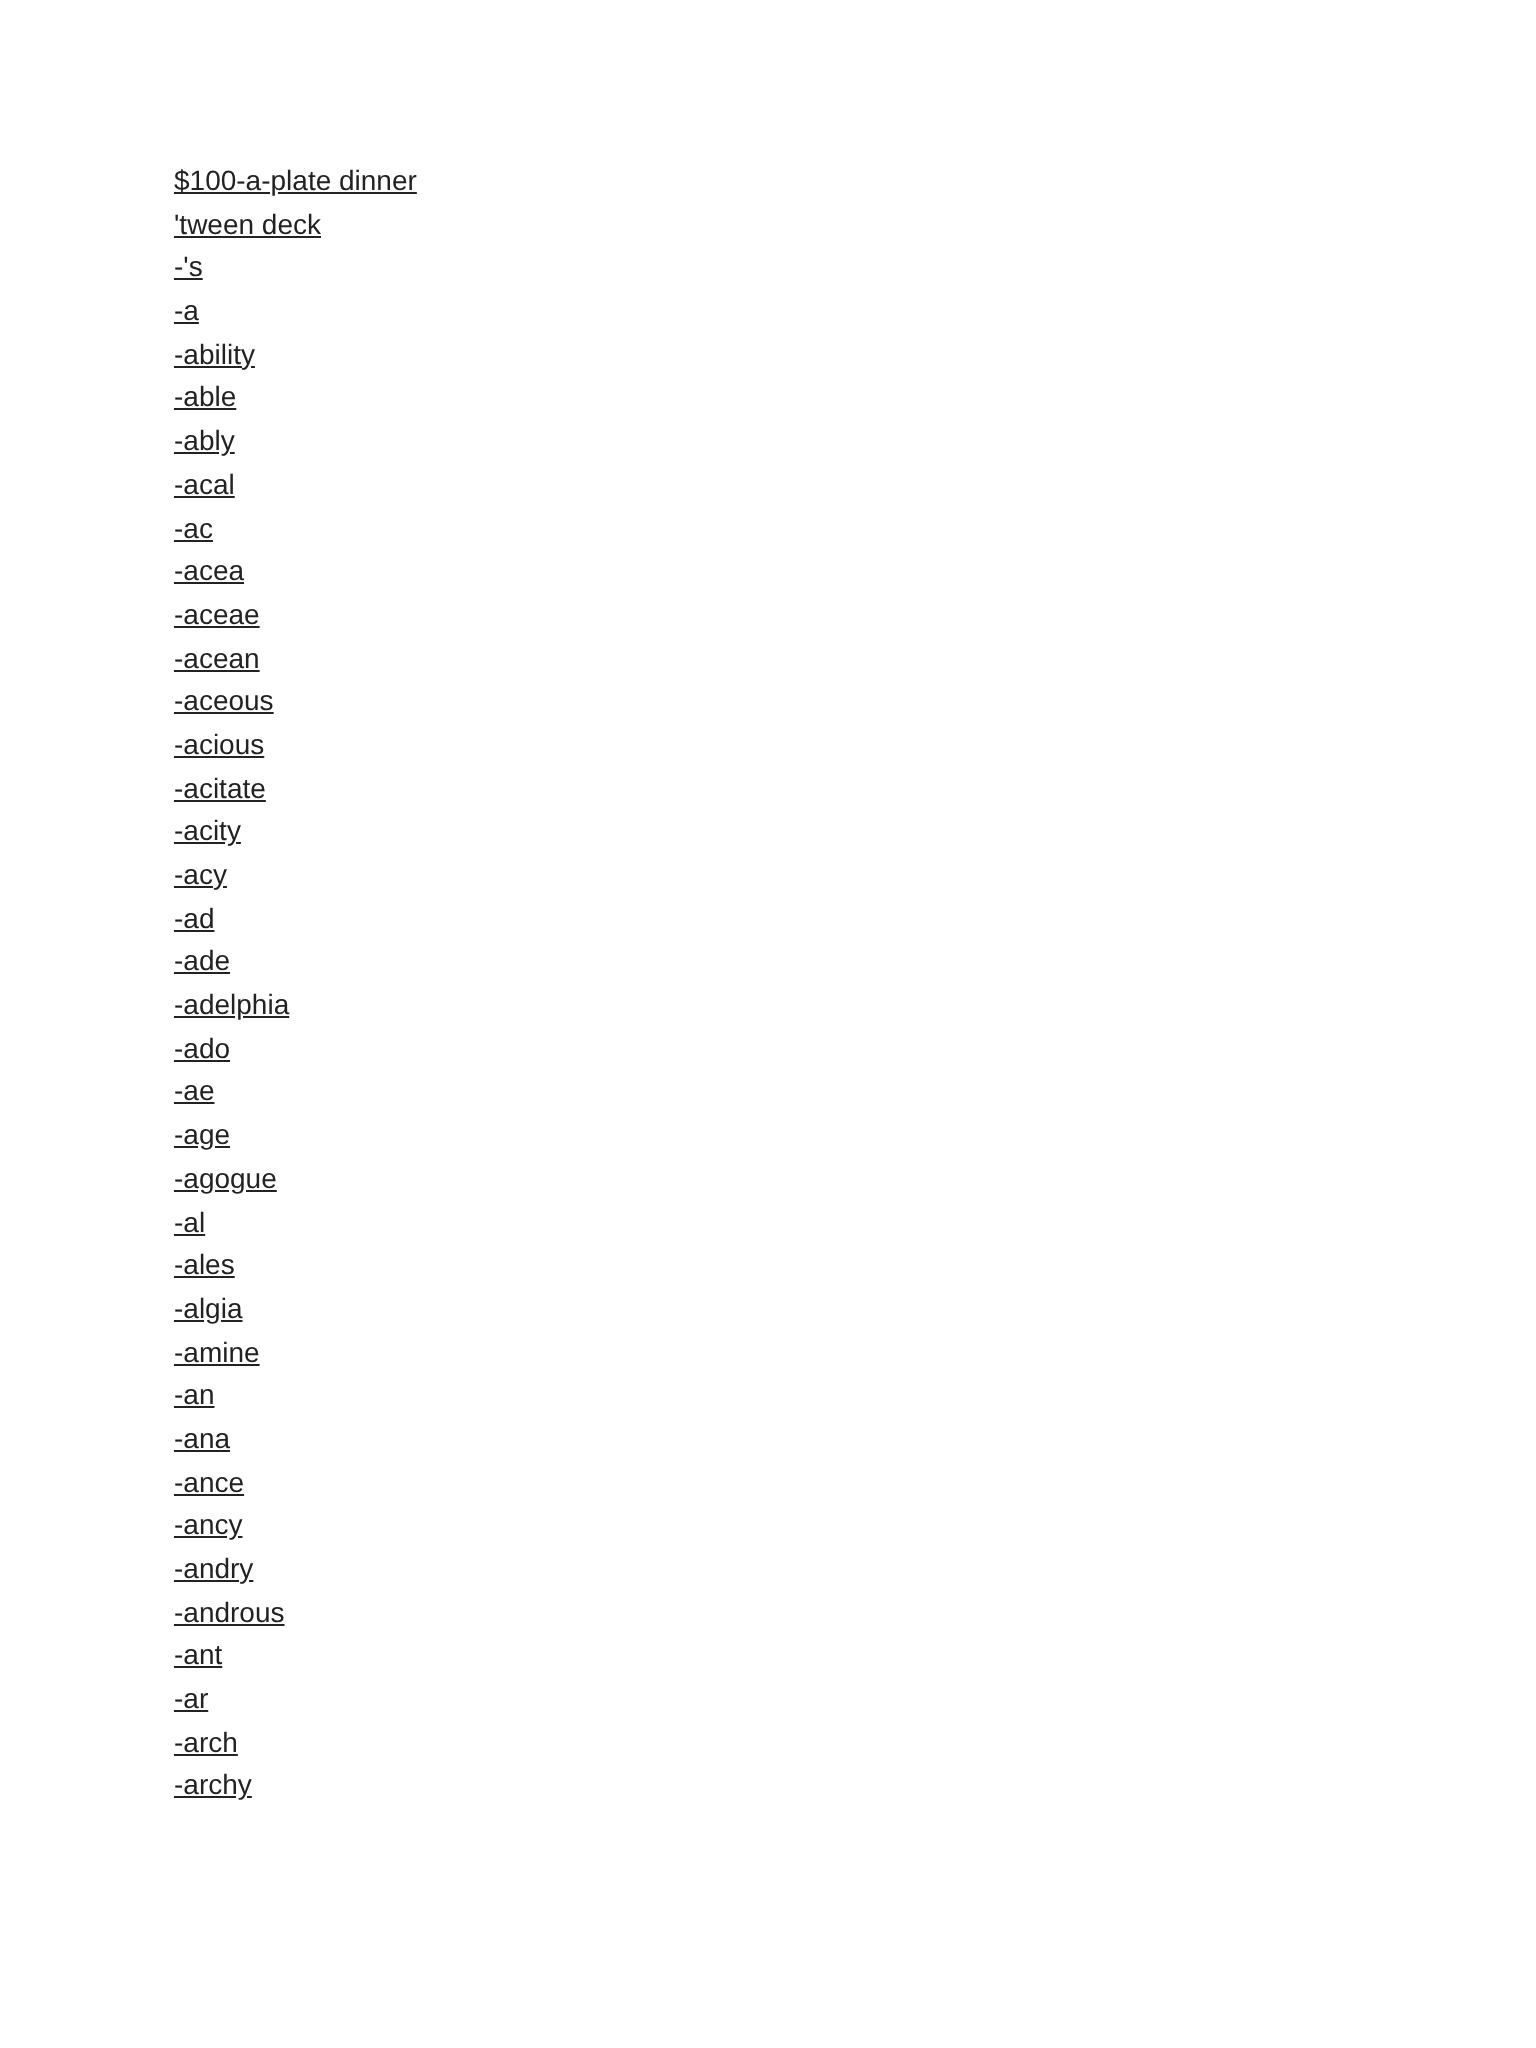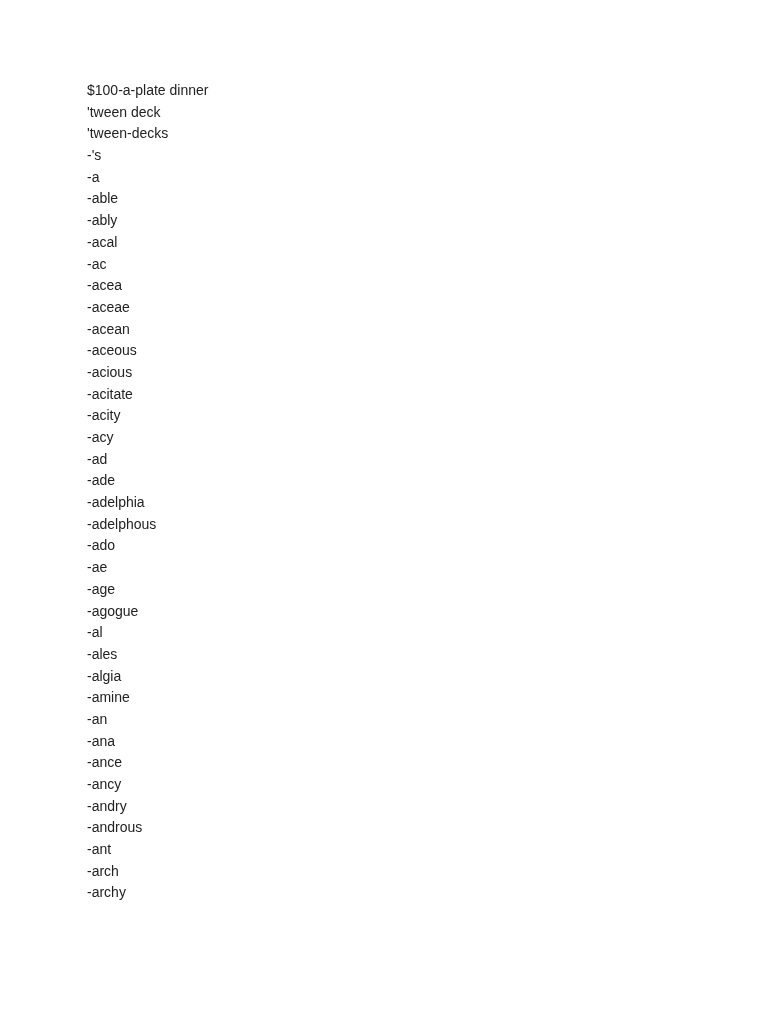--- a/index.html
+++ b/index.html
@@ -14,57 +14,58 @@
       color: #222222;
       width: 768px;
       min-height: 1024px;
     }
     .word-list {
       padding: 80px 0 80px 87px;
       line-height: 1.55;
     }
     .word-list .list-item {
       display: block;
+      text-decoration: underline;
     }
   </style>
 </head>
 <body>
 
 <div class="word-list">
 <span class="list-item">$100-a-plate dinner</span>
     <span class="list-item">'tween deck</span>
-    <span class="list-item">'tween-decks</span>
     <span class="list-item">-'s</span>
     <span class="list-item">-a</span>
+    <span class="list-item">-ability</span>
     <span class="list-item">-able</span>
     <span class="list-item">-ably</span>
     <span class="list-item">-acal</span>
     <span class="list-item">-ac</span>
     <span class="list-item">-acea</span>
     <span class="list-item">-aceae</span>
     <span class="list-item">-acean</span>
     <span class="list-item">-aceous</span>
     <span class="list-item">-acious</span>
     <span class="list-item">-acitate</span>
     <span class="list-item">-acity</span>
     <span class="list-item">-acy</span>
     <span class="list-item">-ad</span>
     <span class="list-item">-ade</span>
     <span class="list-item">-adelphia</span>
-    <span class="list-item">-adelphous</span>
     <span class="list-item">-ado</span>
     <span class="list-item">-ae</span>
     <span class="list-item">-age</span>
     <span class="list-item">-agogue</span>
     <span class="list-item">-al</span>
     <span class="list-item">-ales</span>
     <span class="list-item">-algia</span>
     <span class="list-item">-amine</span>
     <span class="list-item">-an</span>
     <span class="list-item">-ana</span>
     <span class="list-item">-ance</span>
     <span class="list-item">-ancy</span>
     <span class="list-item">-andry</span>
     <span class="list-item">-androus</span>
     <span class="list-item">-ant</span>
+    <span class="list-item">-ar</span>
     <span class="list-item">-arch</span>
     <span class="list-item">-archy</span>
   </div>
 
 </body></html>

